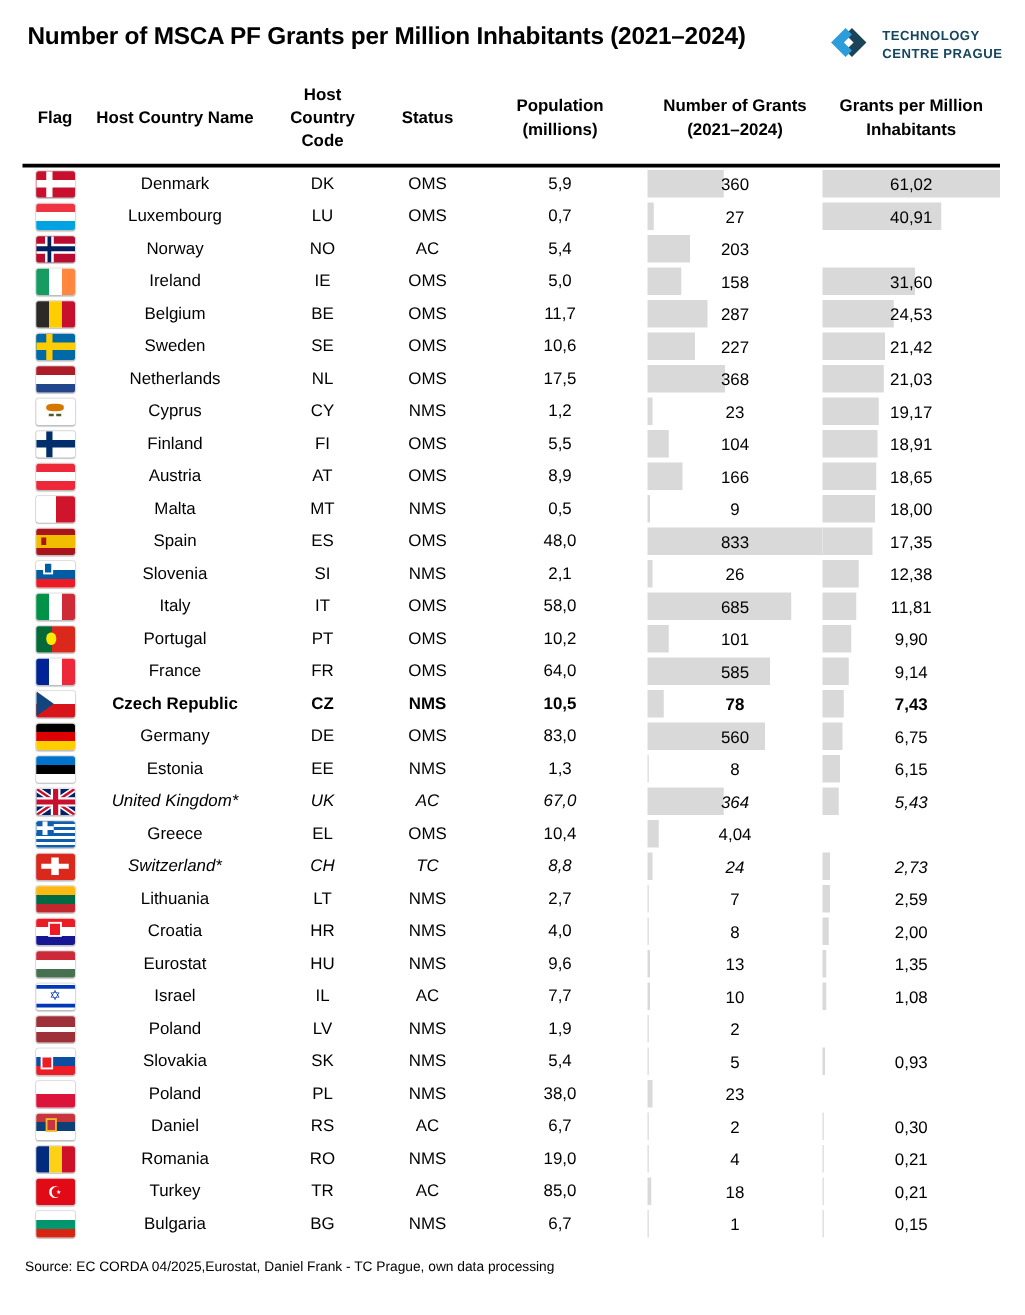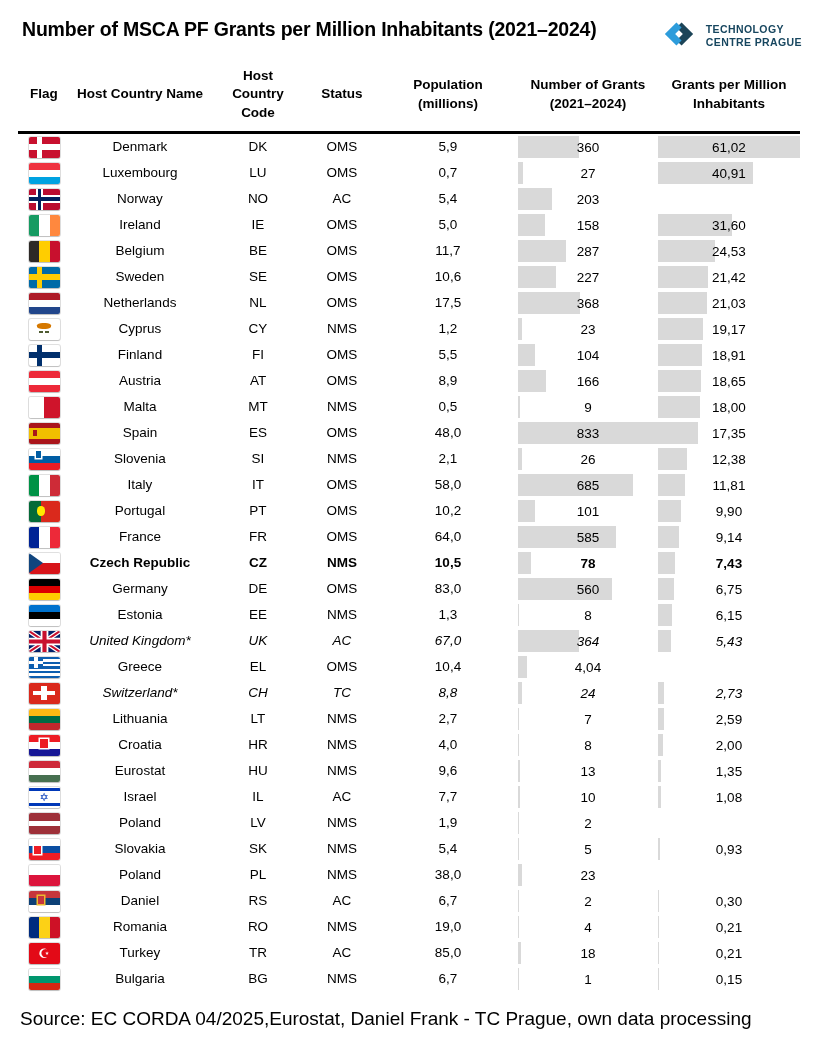--- a/index.html
+++ b/index.html
@@ -28,21 +28,21 @@
   .row.bold { font-weight:700; }
   .row.italic { font-style:italic; }
   .cell { font-size:13.5px; text-align:center; line-height:1; }
   .flagcell { display:flex; justify-content:center; align-items:center; height:26px; }
   .flag { position:relative; width:31px; height:21px; border-radius:2px; overflow:hidden;
     box-shadow:0 0 0 1px rgba(0,0,0,0.12), 0 1px 1px rgba(0,0,0,0.15); flex:none; }
   .flag svg { position:absolute; inset:0; width:100%; height:100%; }
   .barcell { position:relative; height:26px; display:flex; align-items:center; justify-content:center; }
   .bar { position:absolute; left:0; top:2px; height:22px; }
   .barval { position:relative; z-index:1; font-size:13.5px; }
-  .source { margin:16px 0 0 20px; font-size:19px; }
+  .source { margin:16px 0 0 20px; font-size:11px; }
 </style>
 </head>
 <body>
 
 <div class="page">
 
   <div class="topbar">
     <div class="title">Number of MSCA PF Grants per Million Inhabitants (2021–2024)</div>
     <div class="logo">
       <span>

